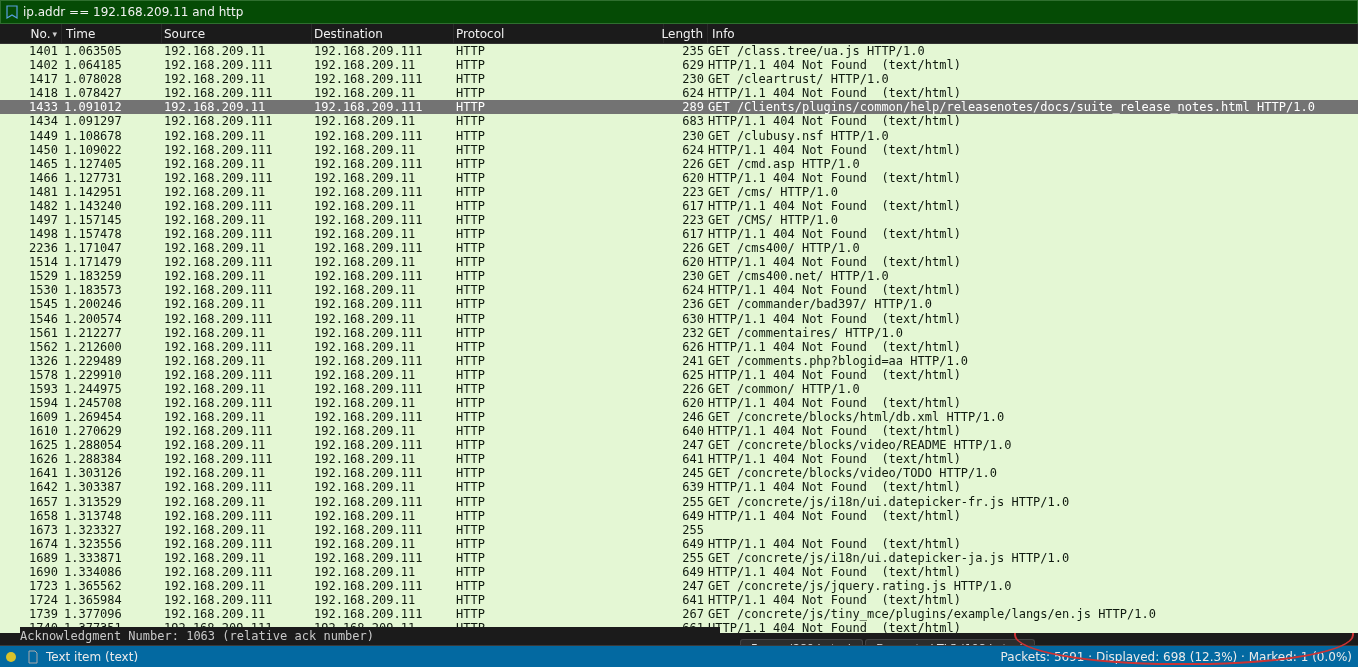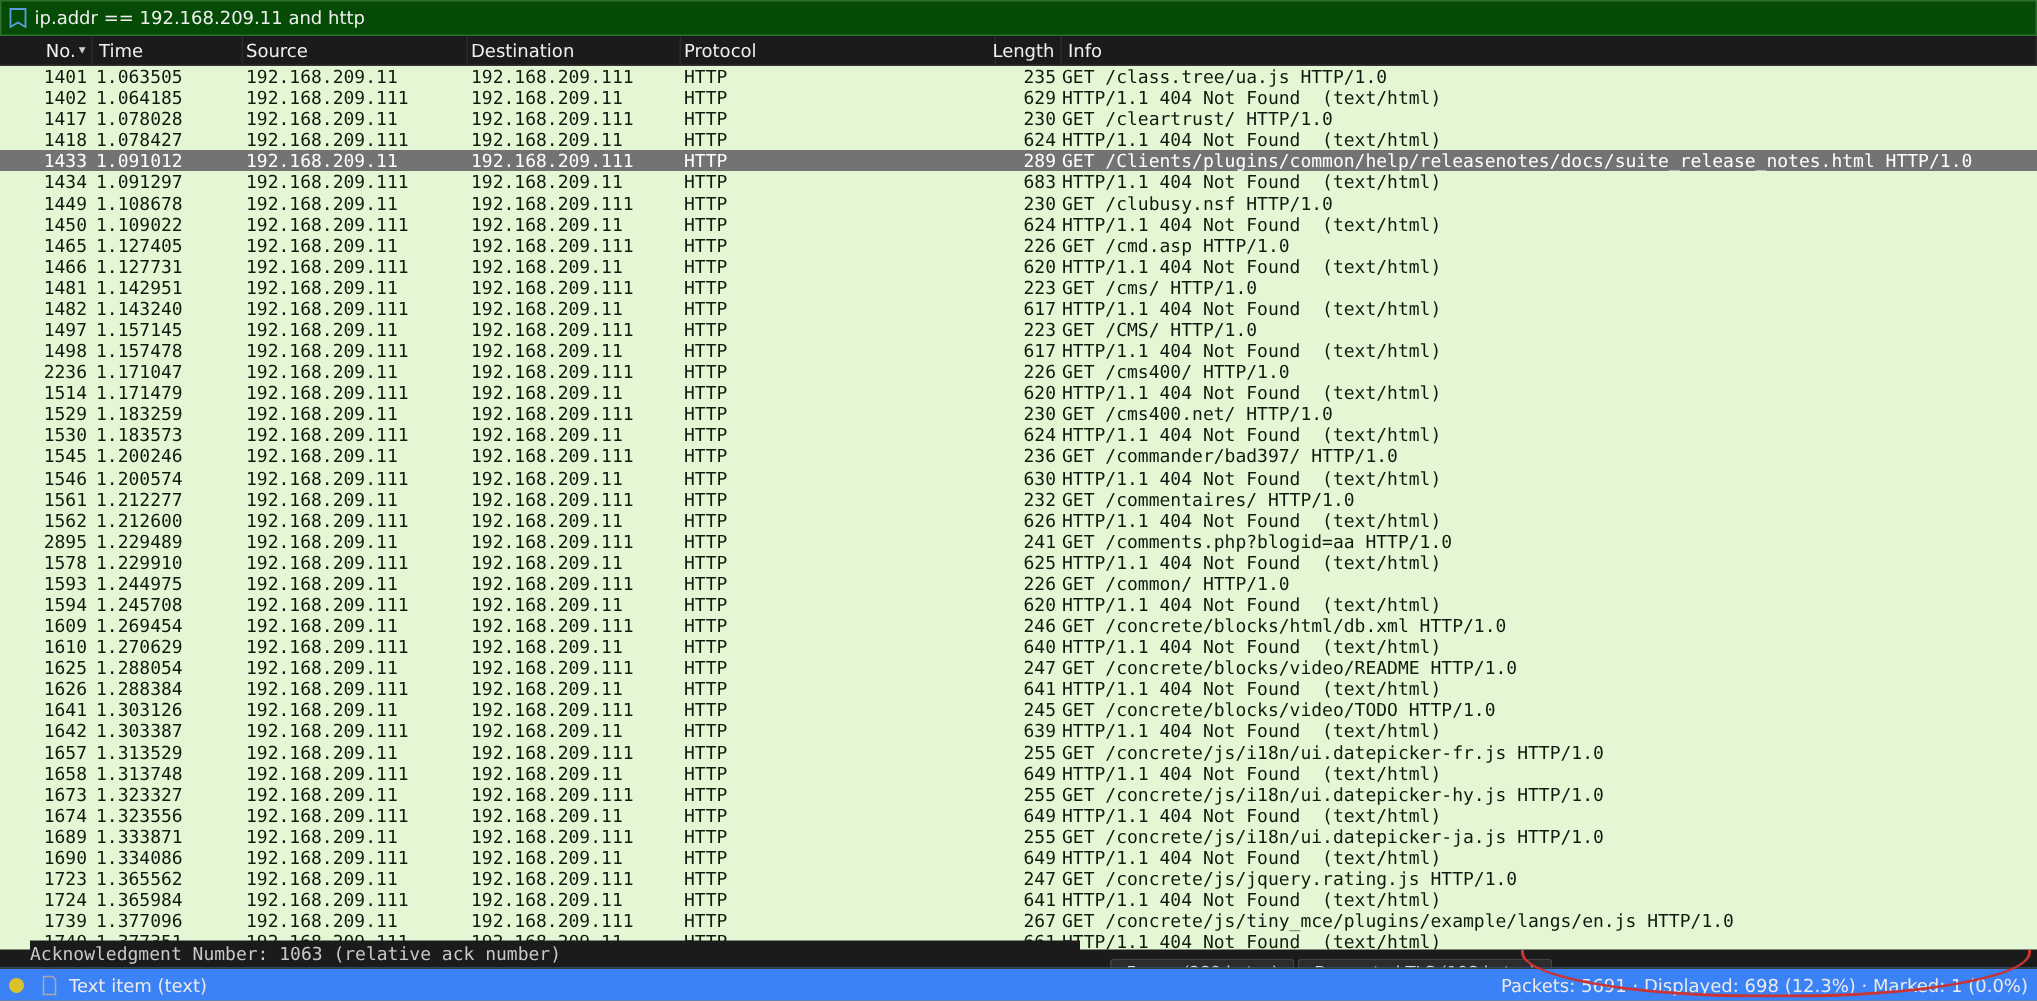--- a/index.html
+++ b/index.html
@@ -111,21 +111,21 @@
     color:#c8c8c8;
     background:#1b1b1b;
     padding:2px 0;
     width: 700px;
     overflow:hidden;
   }
   .statusbar {
     position:absolute;
     bottom:0; left:0; right:0;
     height:22px;
-    background:#3b82f6;
+    background:#0369a1;
     border-top:1px solid #3a3a3a;
     display:flex;
     align-items:center;
     padding: 0 6px;
     font-size:12px;
     color:#eaeaea;
   }
   .status-dot{
     width:10px;height:10px;border-radius:50%;
     background:#d9c22a;
@@ -190,33 +190,33 @@
     <div class="row"><div class="col-no">1497</div><div class="col-time">1.157145</div><div class="col-src">192.168.209.11</div><div class="col-dst">192.168.209.111</div><div class="col-proto">HTTP</div><div class="col-len">223</div><div class="col-info">GET /CMS/ HTTP/1.0</div></div>
     <div class="row"><div class="col-no">1498</div><div class="col-time">1.157478</div><div class="col-src">192.168.209.111</div><div class="col-dst">192.168.209.11</div><div class="col-proto">HTTP</div><div class="col-len">617</div><div class="col-info">HTTP/1.1 404 Not Found  (text/html)</div></div>
     <div class="row"><div class="col-no">2236</div><div class="col-time">1.171047</div><div class="col-src">192.168.209.11</div><div class="col-dst">192.168.209.111</div><div class="col-proto">HTTP</div><div class="col-len">226</div><div class="col-info">GET /cms400/ HTTP/1.0</div></div>
     <div class="row"><div class="col-no">1514</div><div class="col-time">1.171479</div><div class="col-src">192.168.209.111</div><div class="col-dst">192.168.209.11</div><div class="col-proto">HTTP</div><div class="col-len">620</div><div class="col-info">HTTP/1.1 404 Not Found  (text/html)</div></div>
     <div class="row"><div class="col-no">1529</div><div class="col-time">1.183259</div><div class="col-src">192.168.209.11</div><div class="col-dst">192.168.209.111</div><div class="col-proto">HTTP</div><div class="col-len">230</div><div class="col-info">GET /cms400.net/ HTTP/1.0</div></div>
     <div class="row"><div class="col-no">1530</div><div class="col-time">1.183573</div><div class="col-src">192.168.209.111</div><div class="col-dst">192.168.209.11</div><div class="col-proto">HTTP</div><div class="col-len">624</div><div class="col-info">HTTP/1.1 404 Not Found  (text/html)</div></div>
     <div class="row"><div class="col-no">1545</div><div class="col-time">1.200246</div><div class="col-src">192.168.209.11</div><div class="col-dst">192.168.209.111</div><div class="col-proto">HTTP</div><div class="col-len">236</div><div class="col-info">GET /commander/bad397/ HTTP/1.0</div></div>
     <div class="row"><div class="col-no">1546</div><div class="col-time">1.200574</div><div class="col-src">192.168.209.111</div><div class="col-dst">192.168.209.11</div><div class="col-proto">HTTP</div><div class="col-len">630</div><div class="col-info">HTTP/1.1 404 Not Found  (text/html)</div></div>
     <div class="row"><div class="col-no">1561</div><div class="col-time">1.212277</div><div class="col-src">192.168.209.11</div><div class="col-dst">192.168.209.111</div><div class="col-proto">HTTP</div><div class="col-len">232</div><div class="col-info">GET /commentaires/ HTTP/1.0</div></div>
     <div class="row"><div class="col-no">1562</div><div class="col-time">1.212600</div><div class="col-src">192.168.209.111</div><div class="col-dst">192.168.209.11</div><div class="col-proto">HTTP</div><div class="col-len">626</div><div class="col-info">HTTP/1.1 404 Not Found  (text/html)</div></div>
-    <div class="row"><div class="col-no">2895</div><div class="col-time">1.229489</div><div class="col-src">192.168.209.11</div><div class="col-dst">192.168.209.111</div><div class="col-proto">HTTP</div><div class="col-len">241</div><div class="col-info">GET /comments.php?blogid=aa HTTP/1.0</div></div>
+    <div class="row"><div class="col-no">1326</div><div class="col-time">1.229489</div><div class="col-src">192.168.209.11</div><div class="col-dst">192.168.209.111</div><div class="col-proto">HTTP</div><div class="col-len">241</div><div class="col-info">GET /comments.php?blogid=aa HTTP/1.0</div></div>
     <div class="row"><div class="col-no">1578</div><div class="col-time">1.229910</div><div class="col-src">192.168.209.111</div><div class="col-dst">192.168.209.11</div><div class="col-proto">HTTP</div><div class="col-len">625</div><div class="col-info">HTTP/1.1 404 Not Found  (text/html)</div></div>
     <div class="row"><div class="col-no">1593</div><div class="col-time">1.244975</div><div class="col-src">192.168.209.11</div><div class="col-dst">192.168.209.111</div><div class="col-proto">HTTP</div><div class="col-len">226</div><div class="col-info">GET /common/ HTTP/1.0</div></div>
     <div class="row"><div class="col-no">1594</div><div class="col-time">1.245708</div><div class="col-src">192.168.209.111</div><div class="col-dst">192.168.209.11</div><div class="col-proto">HTTP</div><div class="col-len">620</div><div class="col-info">HTTP/1.1 404 Not Found  (text/html)</div></div>
     <div class="row"><div class="col-no">1609</div><div class="col-time">1.269454</div><div class="col-src">192.168.209.11</div><div class="col-dst">192.168.209.111</div><div class="col-proto">HTTP</div><div class="col-len">246</div><div class="col-info">GET /concrete/blocks/html/db.xml HTTP/1.0</div></div>
     <div class="row"><div class="col-no">1610</div><div class="col-time">1.270629</div><div class="col-src">192.168.209.111</div><div class="col-dst">192.168.209.11</div><div class="col-proto">HTTP</div><div class="col-len">640</div><div class="col-info">HTTP/1.1 404 Not Found  (text/html)</div></div>
     <div class="row"><div class="col-no">1625</div><div class="col-time">1.288054</div><div class="col-src">192.168.209.11</div><div class="col-dst">192.168.209.111</div><div class="col-proto">HTTP</div><div class="col-len">247</div><div class="col-info">GET /concrete/blocks/video/README HTTP/1.0</div></div>
     <div class="row"><div class="col-no">1626</div><div class="col-time">1.288384</div><div class="col-src">192.168.209.111</div><div class="col-dst">192.168.209.11</div><div class="col-proto">HTTP</div><div class="col-len">641</div><div class="col-info">HTTP/1.1 404 Not Found  (text/html)</div></div>
     <div class="row"><div class="col-no">1641</div><div class="col-time">1.303126</div><div class="col-src">192.168.209.11</div><div class="col-dst">192.168.209.111</div><div class="col-proto">HTTP</div><div class="col-len">245</div><div class="col-info">GET /concrete/blocks/video/TODO HTTP/1.0</div></div>
     <div class="row"><div class="col-no">1642</div><div class="col-time">1.303387</div><div class="col-src">192.168.209.111</div><div class="col-dst">192.168.209.11</div><div class="col-proto">HTTP</div><div class="col-len">639</div><div class="col-info">HTTP/1.1 404 Not Found  (text/html)</div></div>
     <div class="row"><div class="col-no">1657</div><div class="col-time">1.313529</div><div class="col-src">192.168.209.11</div><div class="col-dst">192.168.209.111</div><div class="col-proto">HTTP</div><div class="col-len">255</div><div class="col-info">GET /concrete/js/i18n/ui.datepicker-fr.js HTTP/1.0</div></div>
     <div class="row"><div class="col-no">1658</div><div class="col-time">1.313748</div><div class="col-src">192.168.209.111</div><div class="col-dst">192.168.209.11</div><div class="col-proto">HTTP</div><div class="col-len">649</div><div class="col-info">HTTP/1.1 404 Not Found  (text/html)</div></div>
-    <div class="row"><div class="col-no">1673</div><div class="col-time">1.323327</div><div class="col-src">192.168.209.11</div><div class="col-dst">192.168.209.111</div><div class="col-proto">HTTP</div><div class="col-len">255</div><div class="col-info">GET /concrete/js/i18n/ui.datepicker-hy.js HTTP/1.0</div></div>
+    <div class="row"><div class="col-no">1673</div><div class="col-time">1.323327</div><div class="col-src">192.168.209.11</div><div class="col-dst">192.168.209.111</div><div class="col-proto">HTTP</div><div class="col-len">255</div></div>
     <div class="row"><div class="col-no">1674</div><div class="col-time">1.323556</div><div class="col-src">192.168.209.111</div><div class="col-dst">192.168.209.11</div><div class="col-proto">HTTP</div><div class="col-len">649</div><div class="col-info">HTTP/1.1 404 Not Found  (text/html)</div></div>
     <div class="row"><div class="col-no">1689</div><div class="col-time">1.333871</div><div class="col-src">192.168.209.11</div><div class="col-dst">192.168.209.111</div><div class="col-proto">HTTP</div><div class="col-len">255</div><div class="col-info">GET /concrete/js/i18n/ui.datepicker-ja.js HTTP/1.0</div></div>
     <div class="row"><div class="col-no">1690</div><div class="col-time">1.334086</div><div class="col-src">192.168.209.111</div><div class="col-dst">192.168.209.11</div><div class="col-proto">HTTP</div><div class="col-len">649</div><div class="col-info">HTTP/1.1 404 Not Found  (text/html)</div></div>
     <div class="row"><div class="col-no">1723</div><div class="col-time">1.365562</div><div class="col-src">192.168.209.11</div><div class="col-dst">192.168.209.111</div><div class="col-proto">HTTP</div><div class="col-len">247</div><div class="col-info">GET /concrete/js/jquery.rating.js HTTP/1.0</div></div>
     <div class="row"><div class="col-no">1724</div><div class="col-time">1.365984</div><div class="col-src">192.168.209.111</div><div class="col-dst">192.168.209.11</div><div class="col-proto">HTTP</div><div class="col-len">641</div><div class="col-info">HTTP/1.1 404 Not Found  (text/html)</div></div>
     <div class="row"><div class="col-no">1739</div><div class="col-time">1.377096</div><div class="col-src">192.168.209.11</div><div class="col-dst">192.168.209.111</div><div class="col-proto">HTTP</div><div class="col-len">267</div><div class="col-info">GET /concrete/js/tiny_mce/plugins/example/langs/en.js HTTP/1.0</div></div>
     <div class="row"><div class="col-no">1740</div><div class="col-time">1.377351</div><div class="col-src">192.168.209.111</div><div class="col-dst">192.168.209.11</div><div class="col-proto">HTTP</div><div class="col-len">661</div><div class="col-info">HTTP/1.1 404 Not Found  (text/html)</div></div>
   </div>
 
 <div class="detail-line">Acknowledgment Number: 1063    (relative ack number)</div>

